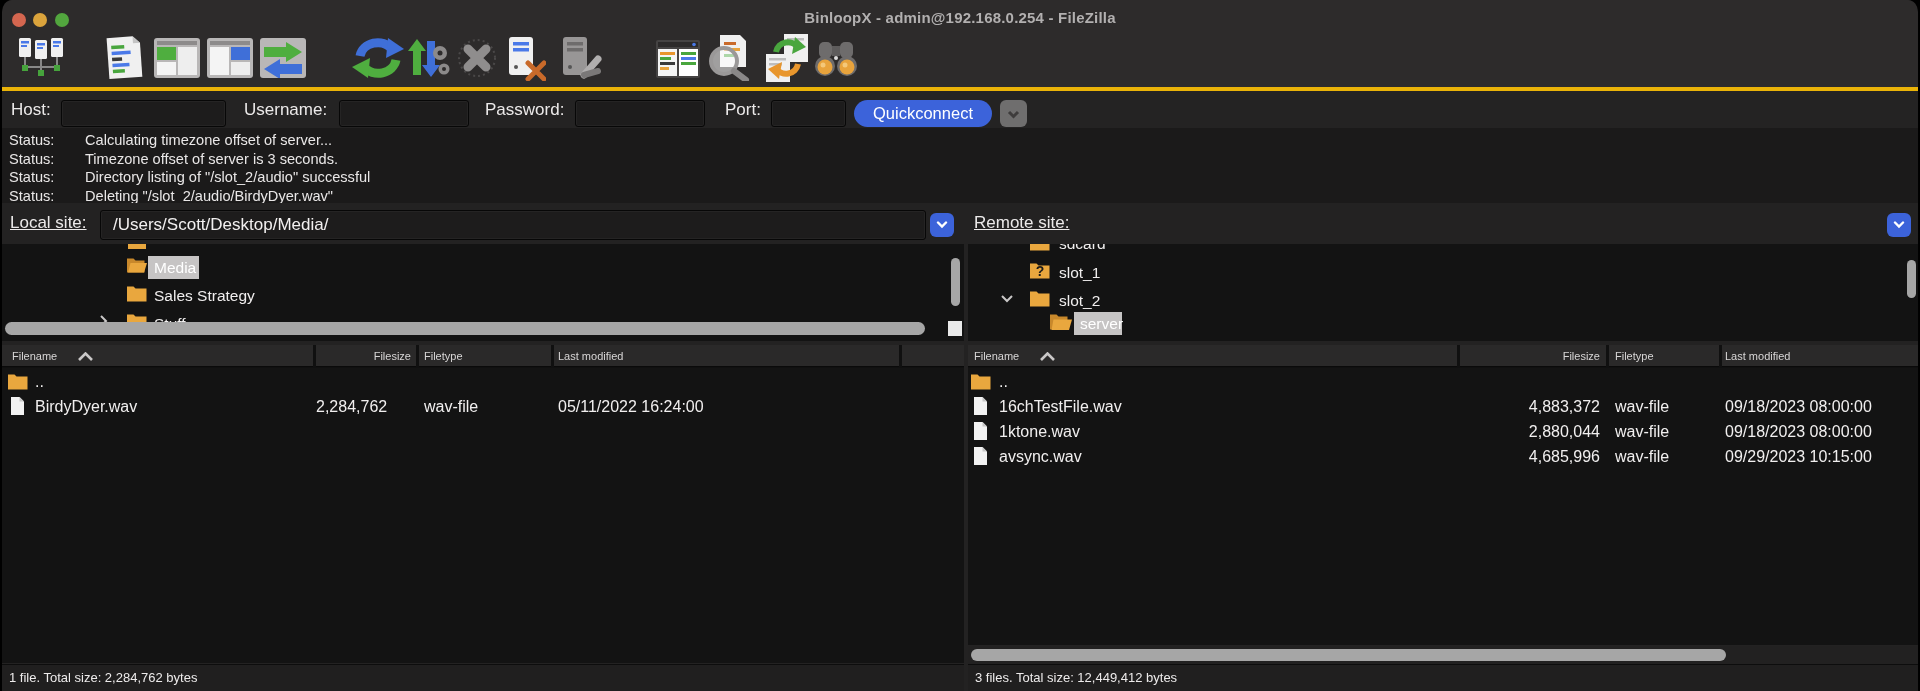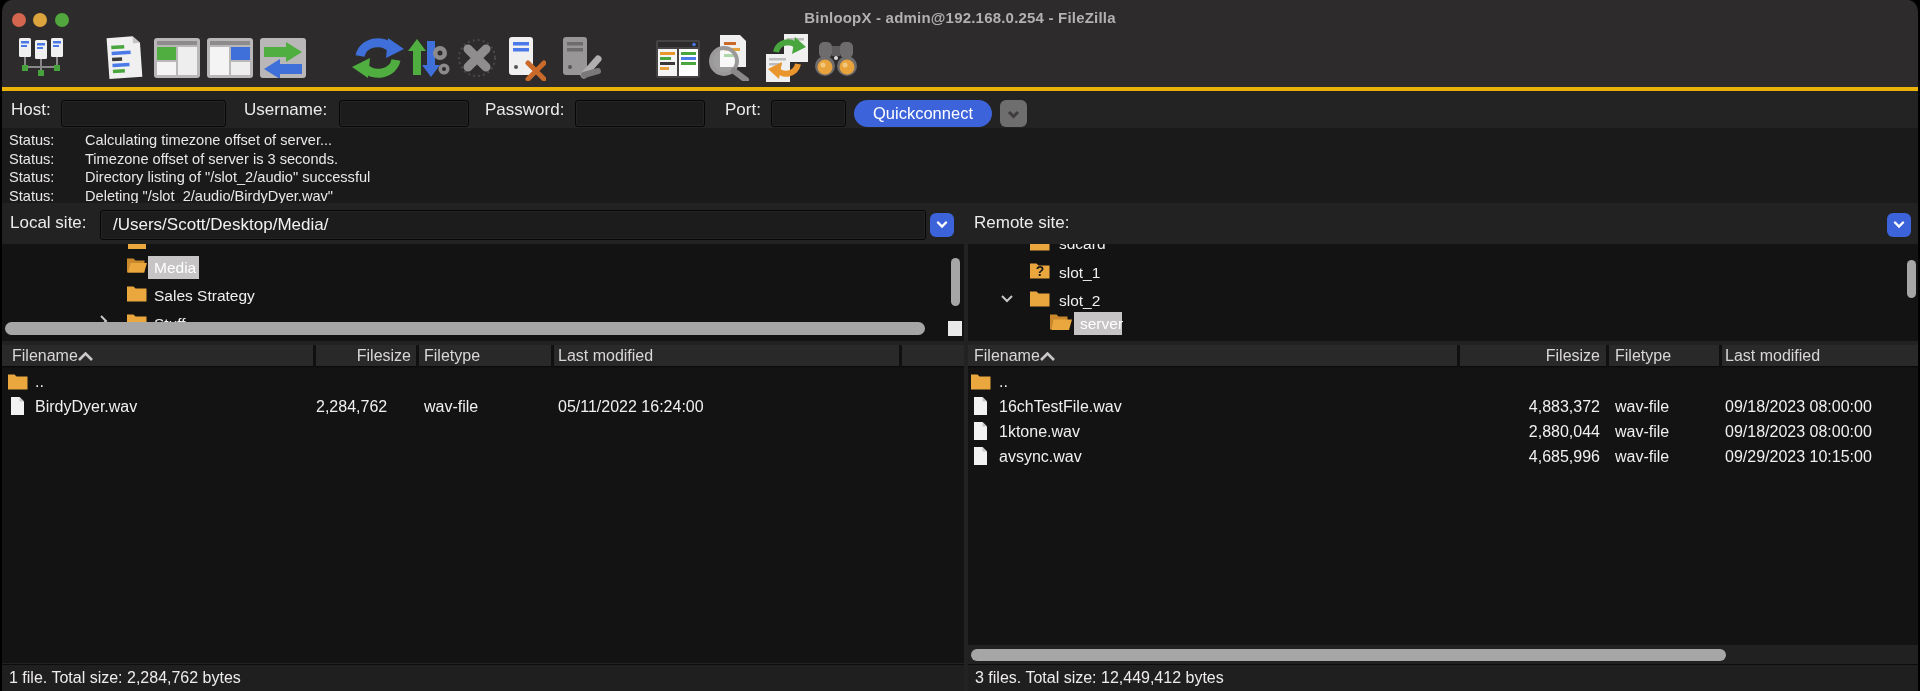--- a/index.html
+++ b/index.html
@@ -25,47 +25,47 @@
     background:#3c63da; color:#fff; font-size:16.5px; text-align:center; line-height:26px; }
   .qc-dd { position:absolute; left:998px; top:9px; width:27px; height:27px; border-radius:6px;
     background:#6f6e6e; }
   .qc-dd svg { position:absolute; left:7px; top:10px; }
   .statuslog { position:absolute; left:0; top:128px; width:100%; height:75px; background:#1b1a1a; }
   .sline { position:absolute; left:0; width:100%; height:18px; font-size:14.6px; color:#e9e7e7; line-height:18px; }
   .sline .sl { position:absolute; left:7px; }
   .sline .sm { position:absolute; left:83px; white-space:pre; }
   .main { position:absolute; left:0; top:203px; width:100%; height:488px; background:#232222; }
   .sitebar { position:absolute; left:0; top:0; width:100%; height:41px; background:#232222; }
-  .slabel { position:absolute; top:0; height:41px; line-height:40px; font-size:17px; color:#eceaea; }
+  .slabel { position:absolute; top:0; height:41px; line-height:40px; font-size:17px; color:#eceaea;text-decoration:underline; }
   .sfield { top:7px; height:30px; line-height:28px; font-size:17px; color:#f2f0f0; padding:0 12px;
     white-space:nowrap; overflow:hidden; }
   .chev-btn { position:absolute; top:10px; width:24px; height:24px; border-radius:6px; background:#3c63da; }
   .chev-btn svg { position:absolute; left:6px; top:8px; }
   .tree { position:absolute; top:41px; height:97px; background:#131313; overflow:hidden; }
   .treeL { left:0; width:962px; }
   .treeR { left:966px; width:952px; }
   .trow-text { position:absolute; font-size:15.5px; color:#f0eeee; white-space:nowrap; }
   .tsel { position:absolute; background:#c6c4c4; }
   .tsel-text { color:#fff; }
   .hscroll-thumb { position:absolute; background:#a6a6a6; border-radius:6.5px; }
   .vpill { position:absolute; width:9px; border-radius:4.5px; background:#a6a6a6; }
   .corner { position:absolute; background:#e9e9e9; }
   .hdr { position:absolute; top:142px; height:23px; background:#101010; }
   .hdrL { left:0; width:962px; }
   .hdrR { left:966px; width:952px; }
-  .hcell { position:absolute; top:0; height:22px; background:#2a2929; color:#d8d6d6; font-size:16px;
+  .hcell { position:absolute; top:0; height:22px; background:#2a2929; color:#d8d6d6; font-size:11px;
     line-height:22px; white-space:nowrap; border-bottom:1px solid #0a0a0a; }
   .list { position:absolute; top:165px; background:#131313; }
   .listL { left:0; width:962px; height:295px; }
   .listR { left:966px; width:952px; height:277px; }
   .frow { position:absolute; left:0; width:100%; height:25px; font-size:16px; color:#f1efef; line-height:25px; }
   .fcell { position:absolute; white-space:nowrap; }
   .scrollband { position:absolute; left:966px; top:443px; width:952px; height:18px; background:#222121; }
   .statusbar { position:absolute; top:461px; height:27px; background:#201f1f; border-top:1px solid #0d0d0d;
-    font-size:16px; color:#edebeb; line-height:26px; }
+    font-size:13px; color:#edebeb; line-height:26px; }
   .sbL { left:0; width:962px; }
   .sbR { left:966px; width:952px; }
   .statusbar span { position:absolute; left:7px; }
   .ticon { position:absolute; }
 </style>
 </head>
 <body>
 
 <div class="window">
 

